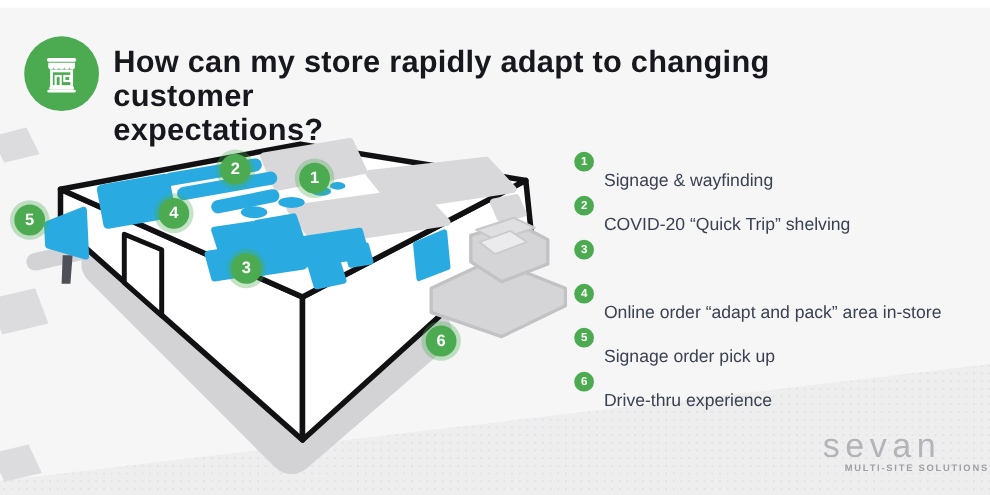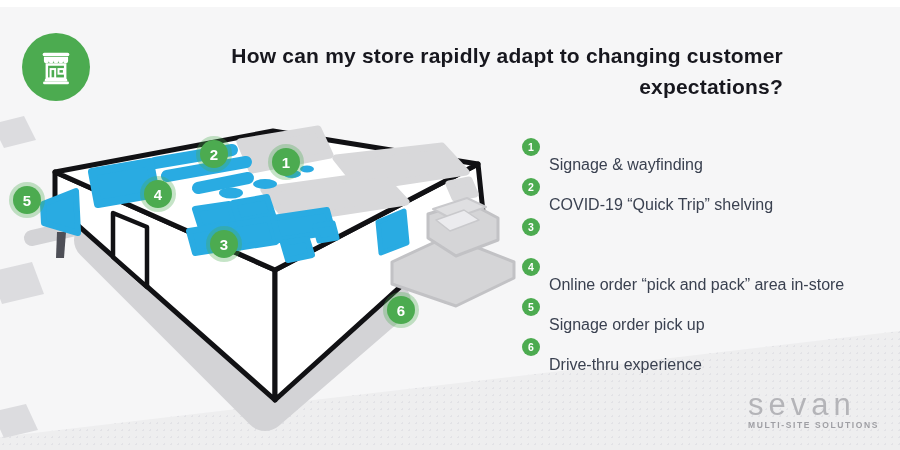--- a/index.html
+++ b/index.html
@@ -16,21 +16,21 @@
     background-size:7px 7px;
     clip-path:polygon(0px 437px, 900px 331px, 900px 450px, 0px 450px);
   }
   
   .header-icon{
     position:absolute;left:22px;top:33px;width:68px;height:68px;border-radius:50%;
     background:var(--green,#4cab50);display:flex;align-items:center;justify-content:center;
   }
   .page-title{
     position:absolute;left:103px;top:40px;width:680px;
-    font-size:21px;line-height:31px;font-weight:600;color:#17171e;letter-spacing:.2px;text-align:right;
+    font-size:28px;line-height:31px;font-weight:600;color:#17171e;letter-spacing:.2px;
   }
   
   .legend{position:absolute;left:522px;top:127px;}
   .legend-item{display:flex;align-items:center;height:40px;}
   .legend-num{
     flex:0 0 auto;width:18px;height:18px;border-radius:50%;background:var(--green,#4cab50);
     color:#fff;font-size:10.5px;font-weight:bold;display:flex;align-items:center;justify-content:center;
     margin-right:9px;
   }
   .legend-label{font-size:16px;color:#3a4150;white-space:nowrap;margin-top:36px;}
@@ -48,21 +48,21 @@
   .truck-top{fill:#dfdfe1;stroke:#c9c9cc;stroke-width:2;stroke-linejoin:round;}
   .truck-glass{fill:#ebebee;stroke:#c9c9cc;stroke-width:1.5;stroke-linejoin:round;}
   .wheel{fill:#9c9ca2;}
   .marker-halo{fill:var(--green,#4cab50);opacity:.32;}
   .marker-dot{fill:var(--green,#4cab50);}
   .marker-num{fill:#ffffff;font-size:15px;font-weight:bold;text-anchor:middle;
     font-family:"Liberation Sans","DejaVu Sans",sans-serif;}
   
   .logo{position:absolute;left:748px;top:391px;}
   .logo-word{font-size:31px;font-weight:400;color:#b4b4b8;letter-spacing:5px;line-height:28px;}
-  .logo-tag{font-size:8.5px;font-weight:bold;color:#9f9fa4;letter-spacing:1.6px;margin-top:1px;}
+  .logo-tag{font-size:8.5px;font-weight:bold;color:#9f9fa4;letter-spacing:1.6px;margin-top:1px;margin-left:20px;}
 </style>
 </head>
 <body>
 
 <div class="canvas">
   <div class="top-strip"></div>
   <div class="bottom-band"></div>
 
   <div class="header-icon">
     <svg width="40" height="40" viewBox="0 0 48 48">
@@ -172,28 +172,28 @@
     </g>
   </svg>
 
   <div class="legend">
     <div class="legend-item">
       <span class="legend-num">1</span>
       <span class="legend-label">Signage &amp; wayfinding</span>
     </div>
     <div class="legend-item">
       <span class="legend-num">2</span>
-      <span class="legend-label">COVID-19 “Quick Trip” shelving</span>
+      <span class="legend-label">COVID-20 “Quick Trip” shelving</span>
     </div>
     <div class="legend-item">
       <span class="legend-num">3</span>
     </div>
     <div class="legend-item">
       <span class="legend-num">4</span>
-      <span class="legend-label">Online order “pick and pack” area in-store</span>
+      <span class="legend-label">Online order “adapt and pack” area in-store</span>
     </div>
     <div class="legend-item">
       <span class="legend-num">5</span>
       <span class="legend-label">Signage order pick up</span>
     </div>
     <div class="legend-item">
       <span class="legend-num">6</span>
       <span class="legend-label">Drive-thru experience</span>
     </div>
   </div>

